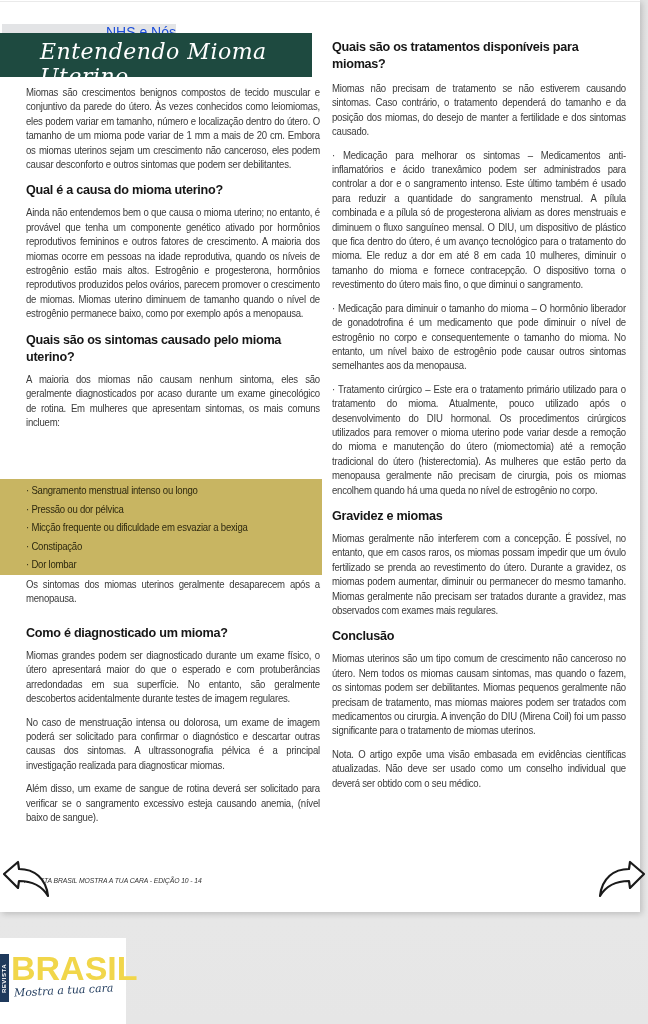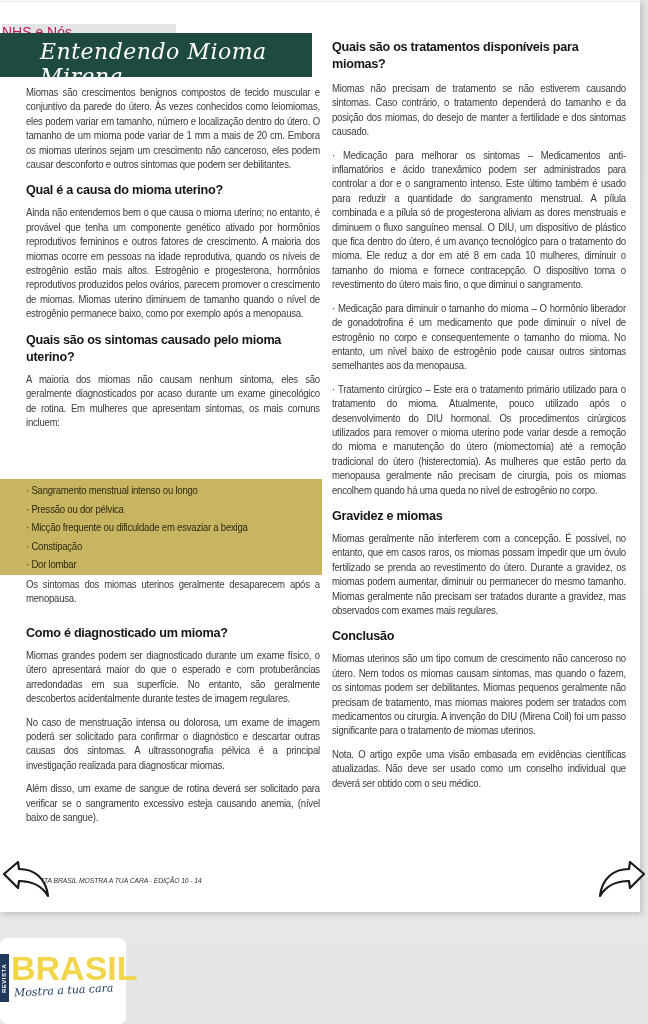--- a/index.html
+++ b/index.html
@@ -14,22 +14,22 @@
     width: 640px; height: 912px;
     background: #ffffff;
     box-shadow: 2px 2px 6px rgba(0,0,0,0.18);
   }
   .top-rule {
     position: absolute; left: 0; top: 1px; width: 640px; height: 1px; background: #eaeaea;
   }
   .section-tag {
     position: absolute; left: 2px; top: 24px; width: 174px; height: 16px;
     background: #e3e4e6;
-    color: #be185d;
-    font-size: 14px; line-height: 16px; text-align: left;
+    color: #1d4ed8;
+    font-size: 14px; line-height: 16px; text-align: right;
   }
   .title-banner {
     position: absolute; left: 0; top: 33px; width: 312px; height: 44px;
     background: #1e4a40;
   }
   .title-banner .title {
     position: absolute; left: 40px; top: 6px;
     color: #ffffff;
     font-family: "DejaVu Serif", serif;
     font-style: italic;
@@ -66,21 +66,21 @@
   .col-left2 { left: 26px; top: 618px; width: 316px; }
   .footer {
     position: absolute; left: 24px; top: 876px;
     font-size: 8px; font-style: italic; color: #333;
     transform: scaleX(0.85); transform-origin: left top; letter-spacing: -0.1px;
   }
   .nav-arrow { position: absolute; width: 52px; height: 44px; }
   .nav-prev { left: 0px; top: 858px; }
   .nav-next { left: 596px; top: 858px; }
   .brand {
-    position: absolute; left: 0; top: 938px; width: 126px; height: 86px; background: #ffffff; border-radius: 7px;
+    position: absolute; left: 0; top: 938px; width: 126px; height: 86px; background: #ffffff;
   }
   .brand .revista {
     position: absolute; left: 0; top: 16px; width: 9px; height: 48px; background: #1f3a5c;
     color: #fff; font-size: 6px; font-weight: bold; writing-mode: vertical-rl; transform: rotate(180deg);
     text-align: center; line-height: 9px; letter-spacing: 0.5px;
   }
   .brand .brasil {
     position: absolute; left: 11px; top: 12px; color: #f1d64a;
     font-size: 34px; font-weight: bold; letter-spacing: 0px; line-height: 36px;
   }
@@ -91,21 +91,21 @@
   }
 </style>
 </head>
 <body>
 
 <div class="page">
   <div class="top-rule"></div>
 
   <div class="section-tag">NHS e Nós</div>
   <div class="title-banner">
-    <span class="title">Entendendo Mioma Mirena</span>
+    <span class="title">Entendendo Mioma Uterino</span>
   </div>
 
   <div class="col col-left">
     <p>Miomas são crescimentos benignos compostos de tecido muscular e conjuntivo da parede do útero. Às vezes conhecidos como leiomiomas, eles podem variar em tamanho, número e localização dentro do útero. O tamanho de um mioma pode variar de 1 mm a mais de 20 cm. Embora os miomas uterinos sejam um crescimento não canceroso, eles podem causar desconforto e outros sintomas que podem ser debilitantes.</p>
     <h2>Qual é a causa do mioma uterino?</h2>
     <p>Ainda não entendemos bem o que causa o mioma uterino; no entanto, é provável que tenha um componente genético ativado por hormônios reprodutivos femininos e outros fatores de crescimento. A maioria dos miomas ocorre em pessoas na idade reprodutiva, quando os níveis de estrogênio estão mais altos. Estrogênio e progesterona, hormônios reprodutivos produzidos pelos ovários, parecem promover o crescimento de miomas. Miomas uterino diminuem de tamanho quando o nível de estrogênio permanece baixo, como por exemplo após a menopausa.</p>
     <h2>Quais são os sintomas causado pelo mioma uterino?</h2>
     <p>A maioria dos miomas não causam nenhum sintoma, eles são geralmente diagnosticados por acaso durante um exame ginecológico de rotina. Em mulheres que apresentam sintomas, os mais comuns incluem:</p>
   </div>
 

